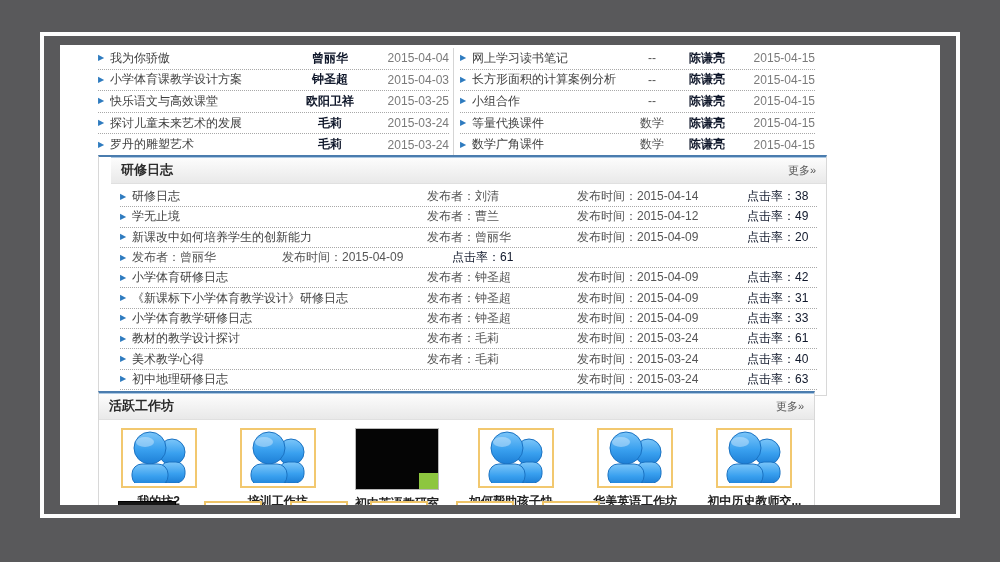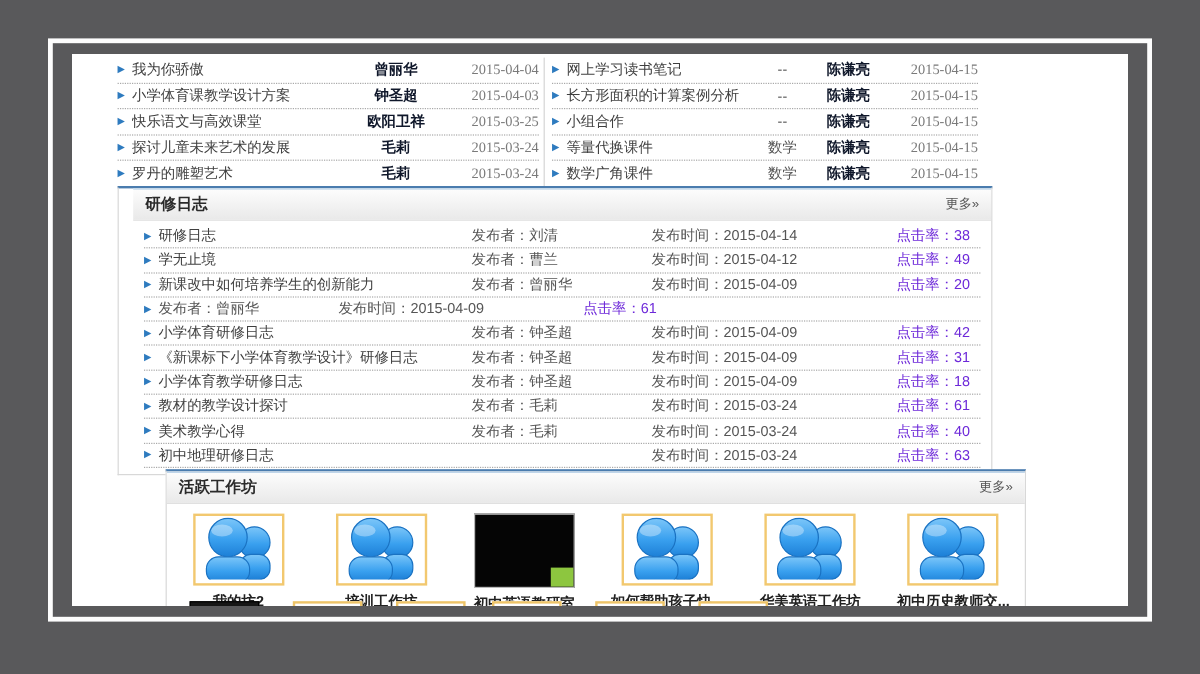--- a/index.html
+++ b/index.html
@@ -10,41 +10,41 @@
 
   
   .top-lists{position:absolute;left:38px;top:3px;width:717px;display:flex;background:#fff;}
   .list{box-sizing:border-box;}
   .list.left{width:356px;border-right:1px solid #d5d5d5;padding-right:4px;}
   .list.right{flex:1;padding-left:6px;}
   .lrow{height:20.6px;display:flex;align-items:center;border-bottom:1px dotted #a8a8a8;}
   .arrow{width:12px;color:#2e7bbf;font-size:8px;line-height:1;flex:none;}
   .ltitle{flex:1;color:#3f3f3f;white-space:nowrap;overflow:hidden;cursor:pointer;}
   .lauthor{width:78px;text-align:center;color:#0f172a;flex:none;font-weight:bold;}
-  .ldate{width:80px;text-align:right;color:#7a7a7a;flex:none;font-family:Liberation Serif, serif;}
+  .ldate{width:80px;text-align:right;color:#7a7a7a;flex:none;}
   .lcat{width:46px;text-align:center;color:#555;flex:none;}
   .list.right .lauthor{width:64px;}
   .list.right .ldate{width:76px;}
 
   
   .panel{position:absolute;left:38px;width:715px;background:#fff;border:1px solid #d8d8d8;border-top:2px solid #4a7cae;}
   .phead{height:26px;line-height:26px;padding:0 10px;background:linear-gradient(#fdfdfd,#e9e9e9);
          border-bottom:1px solid #e0e0e0;box-shadow:inset 0 1px 0 #aac7e2;display:flex;justify-content:space-between;align-items:center;}
   .ptitle{font-weight:bold;font-size:13px;color:#2b2b2b;}
   .more{font-size:11px;color:#555;cursor:pointer;text-decoration:none;}
 
   .journal{top:110px;padding-left:12px;}
   .jrows{padding:3px 9px 5px;}
   .jrow{height:19.3px;display:flex;align-items:center;border-bottom:1px dotted #a8a8a8;}
   .jtitle{flex:1;color:#3f3f3f;white-space:nowrap;overflow:hidden;cursor:pointer;}
   .jpub{width:150px;color:#555;flex:none;}
   .jtime{width:170px;color:#555;flex:none;}
-  .jclicks{width:70px;color:#6d28d9;flex:none;margin-left:34px;}
-
-  .workshop{top:346px;height:118px;border-bottom:none;margin-left:40px;}
+  .jclicks{width:70px;color:#0f172a;flex:none;}
+
+  .workshop{top:346px;height:118px;border-bottom:none;}
   .cards{display:flex;padding:8px 0 0;}
   .card{width:119.2px;display:flex;flex-direction:column;align-items:center;cursor:pointer;}
   .thumb{box-sizing:border-box;width:76px;height:60px;background:#fff;border:2px solid #f2c86f;
          display:flex;align-items:flex-end;justify-content:center;overflow:hidden;}
   .thumb.black{width:84px;height:62px;background:#050505;border:1px solid #b9b9b9;position:relative;}
   .green-logo{position:absolute;right:0;bottom:0;width:19px;height:16px;background:#8dc63f;}
   .wname{margin-top:5px;font-size:12px;font-weight:bold;color:#222;white-space:nowrap;}
 
   .nextbar{position:absolute;height:10px;box-sizing:border-box;}
   .nextbar.gold{background:#fff;border:2px solid #eec468;}
@@ -174,21 +174,21 @@
             <a class="jtitle">《新课标下小学体育教学设计》研修日志</a>
             <span class="jpub">发布者：钟圣超</span>
             <span class="jtime">发布时间：2015-04-09</span>
             <span class="jclicks">点击率：31</span>
           </div>
           <div class="jrow">
             <span class="arrow">▶</span>
             <a class="jtitle">小学体育教学研修日志</a>
             <span class="jpub">发布者：钟圣超</span>
             <span class="jtime">发布时间：2015-04-09</span>
-            <span class="jclicks">点击率：18</span>
+            <span class="jclicks">点击率：33</span>
           </div>
           <div class="jrow">
             <span class="arrow">▶</span>
             <a class="jtitle">教材的教学设计探讨</a>
             <span class="jpub">发布者：毛莉</span>
             <span class="jtime">发布时间：2015-03-24</span>
             <span class="jclicks">点击率：61</span>
           </div>
           <div class="jrow">
             <span class="arrow">▶</span>

